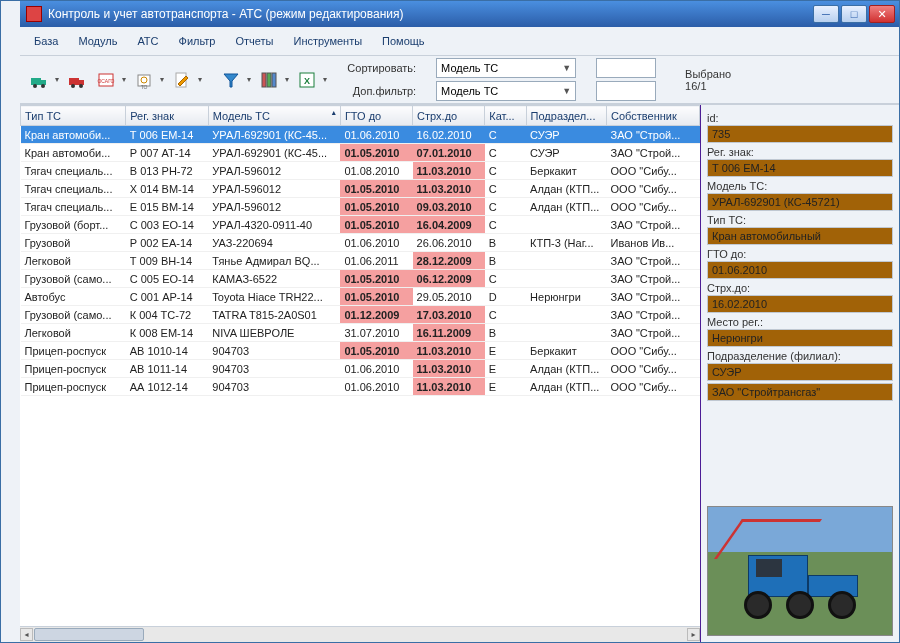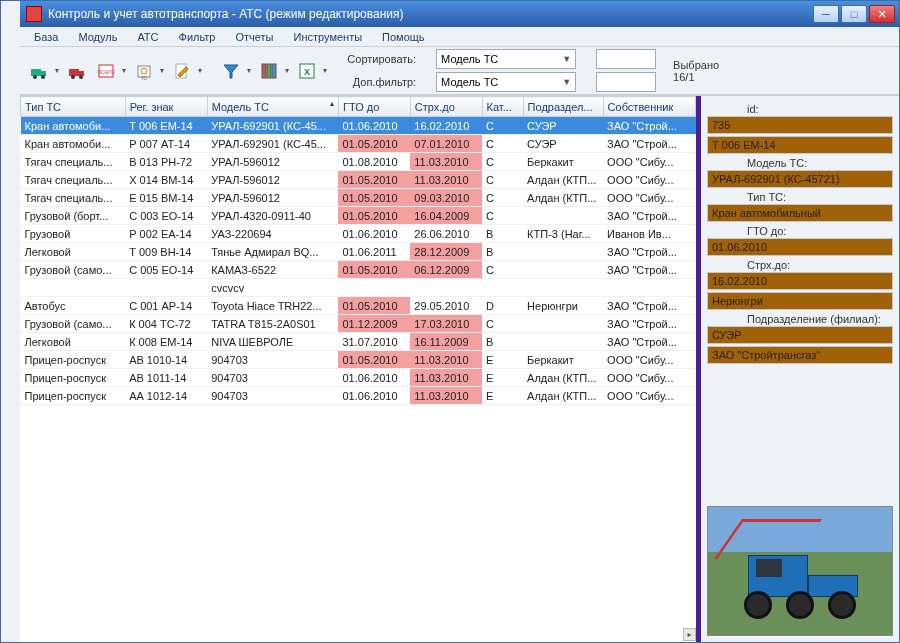--- a/index.html
+++ b/index.html
@@ -42,21 +42,21 @@
     background: linear-gradient(to bottom,#e8f0ff,#b8d0ef);
     border: 1px solid #3a6ea5;
     border-radius: 2px;
     display: flex; align-items: center; justify-content: center;
     color: #2b5da8;
     font-size: 11px;
     cursor: pointer;
   }
   .winbtn.close { background: linear-gradient(to bottom,#f08080,#d03030); color:white; border-color:#a02020;}
   .menubar {
-    height: 20px;
+    height: 29px;
     background: #eef2f7;
     display: flex;
     align-items: center;
     padding: 0 4px;
     border-bottom: 1px solid #c8d0da;
   }
   .menuitem {
     padding: 2px 10px;
     cursor: pointer;
     color: #1a3d6e;
@@ -92,37 +92,36 @@
     display:flex; align-items:center; padding:0 4px;
     justify-content:space-between;
     cursor:pointer;
   }
   .sel .arrow{ font-size:9px; color:#555;}
   .sortinput {
     width:60px; height:20px;
     border:1px solid #9ab; background:white;
   }
   .sel-count {
-    margin-left:14px; display:flex; flex-direction:column; align-items:flex-start;
+    margin-left:26px; display:flex; flex-direction:column; align-items:flex-start;
     color:#333;
   }
   .main {
     flex:1;
     display:flex;
     overflow:hidden;
     background:white;
     border-top:1px solid #c8d0da;
   }
   .grid-wrap {
     flex:1;
     display:flex;
     flex-direction:column;
     overflow:hidden;
-    border-right:5px solid #4c1d95;
-    align-items:flex-end;
+    border-right:1px solid #4c1d95;
   }
   .grid {
     flex:1;
     overflow:hidden;
     position:relative;
   }
   table {
     border-collapse:collapse;
     width:100%;
     table-layout:fixed;
@@ -139,21 +138,21 @@
     cursor:pointer;
   }
   td {
     border-bottom:1px solid #f0f0f0;
     padding:2px 4px;
     height:18px;
     white-space:nowrap; overflow:hidden; text-overflow:ellipsis;
     color:#222;
   }
   tr.selected td { background:#3a8be0; color:white;}
-  td.hl { background:#f5a0a0; }
+  td.hl { background:#f5a0a0;font-weight:bold; }
   .hscroll {
     height:16px;
     background:#e8e8e8;
     border-top:1px solid #c8d0da;
     position:relative;
   }
   .hscroll .thumb{
     position:absolute; left:14px; top:1px; width:110px; height:13px;
     background:#cdd6e2; border:1px solid #9ab; border-radius:2px;
   }
@@ -165,21 +164,21 @@
   .hscroll .arr.l{left:0;} .hscroll .arr.r{right:0;}
   .sidepanel {
     width:198px;
     background:#eef2f7;
     padding:6px;
     display:flex;
     flex-direction:column;
     overflow:hidden;
   }
   .field { margin-bottom:2px;}
-  .flabel { color:#333; padding:1px 0;margin-left:40px;}
+  .flabel { color:#333; padding:1px 0;}
   .fval {
     background:#a16207;
     border:1px solid #c0c8d2;
     padding:2px 4px;
     min-height:16px;
     color:#222;
   }
   .photo {
     margin-top:auto;
     width:186px; height:130px;
@@ -420,30 +419,20 @@
                 <td>Грузовой (само...</td>
                 <td>С 005 ЕО-14</td>
                 <td>КАМАЗ-6522</td>
                 <td class="hl">01.05.2010</td>
                 <td class="hl">06.12.2009</td>
                 <td>С</td>
                 <td></td>
                 <td>ЗАО "Строй...</td>
               </tr>
               <tr>
-                <td></td>
-                <td></td>
-                <td>cvcvcv</td>
-                <td></td>
-                <td></td>
-                <td></td>
-                <td></td>
-                <td></td>
-              </tr>
-              <tr>
                 <td>Автобус</td>
                 <td>С 001 АР-14</td>
                 <td>Toyota Hiace TRH22...</td>
                 <td class="hl">01.05.2010</td>
                 <td>29.05.2010</td>
                 <td>D</td>
                 <td>Нерюнгри</td>
                 <td>ЗАО "Строй...</td>
               </tr>
               <tr>
@@ -504,39 +493,41 @@
         <div class="thumb"></div>
         <div class="arr r">▸</div>
       </div>
     </div>
     <div class="sidepanel" id="sidepanel">
     <div class="field">
           <div class="flabel">id:</div>
           <div class="fval">735</div>
         </div>
         <div class="field">
+          <div class="flabel">Рег. знак:</div>
           <div class="fval">Т 006 ЕМ-14</div>
         </div>
         <div class="field">
           <div class="flabel">Модель ТС:</div>
           <div class="fval">УРАЛ-692901 (КС-45721)</div>
         </div>
         <div class="field">
           <div class="flabel">Тип ТС:</div>
           <div class="fval">Кран автомобильный</div>
         </div>
         <div class="field">
           <div class="flabel">ГТО до:</div>
           <div class="fval">01.06.2010</div>
         </div>
         <div class="field">
           <div class="flabel">Стрх.до:</div>
           <div class="fval">16.02.2010</div>
         </div>
         <div class="field">
+          <div class="flabel">Место рег.:</div>
           <div class="fval">Нерюнгри</div>
         </div>
         <div class="field">
           <div class="flabel">Подразделение (филиал):</div>
           <div class="fval">СУЭР</div>
         </div>
         <div class="field">
           <div class="fval">ЗАО "Стройтрансгаз"</div>
         </div>
         <div class="photo">

